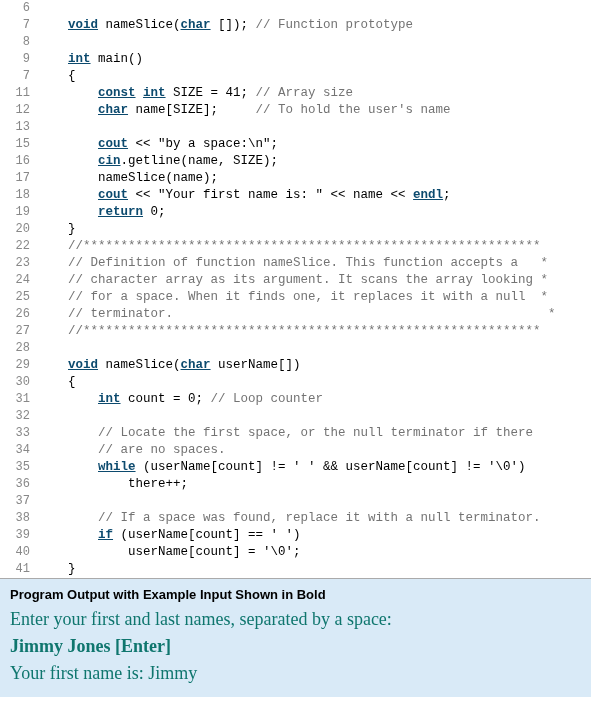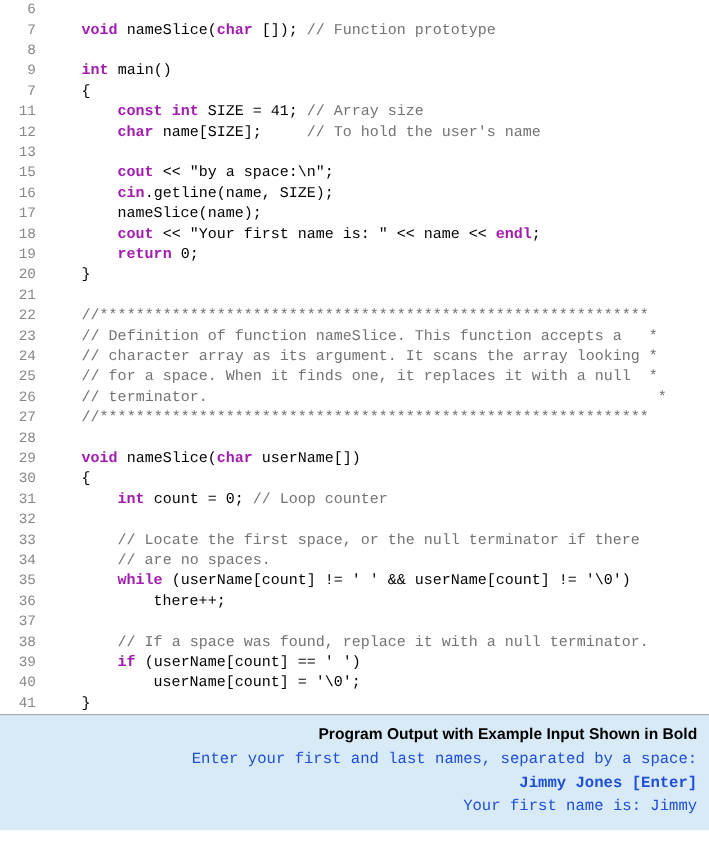--- a/index.html
+++ b/index.html
@@ -27,40 +27,39 @@
       color: #888;
       user-select: none;
       font-size: 12px;
     }
     .line-content {
       flex: 1;
       white-space: pre;
       color: #000;
       font-size: 12.5px;
     }
-    .kw { color: #a21caf; font-weight: bold; }
+    .kw { color: #0c4a6e; font-weight: bold; text-decoration: underline; }
     .cm { color: #737373; }
     .output-area {
       background: #d9eaf7;
       border-top: 1px solid #aaa;
       padding: 8px 10px 10px 10px;
       font-family: Arial, sans-serif;
       font-size: 13px;
-      text-align: right;
     }
     .output-title {
       font-weight: bold;
       font-size: 13px;
       margin-bottom: 4px;
       color: #000;
     }
     .output-text {
-      font-family: Liberation Mono, monospace;
-      font-size: 13px;
-      color: #1d4ed8;
+      font-family: Liberation Serif, serif;
+      font-size: 18px;
+      color: #0f766e;
       line-height: 1.5;
     }
     .bold-text {
       font-weight: bold;
     }
   </style>
 </head>
 <body>
 
 <div class="code-area">
@@ -114,24 +113,20 @@
     </div>
     <div class="code-line">
       <span class="line-num">19</span>
       <span class="line-content">        <span class="kw">return</span> 0;</span>
     </div>
     <div class="code-line">
       <span class="line-num">20</span>
       <span class="line-content">    }</span>
     </div>
     <div class="code-line">
-      <span class="line-num">21</span>
-      <span class="line-content">&nbsp;</span>
-    </div>
-    <div class="code-line">
       <span class="line-num">22</span>
       <span class="line-content">    <span class="cm">//*************************************************************</span></span>
     </div>
     <div class="code-line">
       <span class="line-num">23</span>
       <span class="line-content">    <span class="cm">// Definition of function nameSlice. This function accepts a   *</span></span>
     </div>
     <div class="code-line">
       <span class="line-num">24</span>
       <span class="line-content">    <span class="cm">// character array as its argument. It scans the array looking *</span></span>

